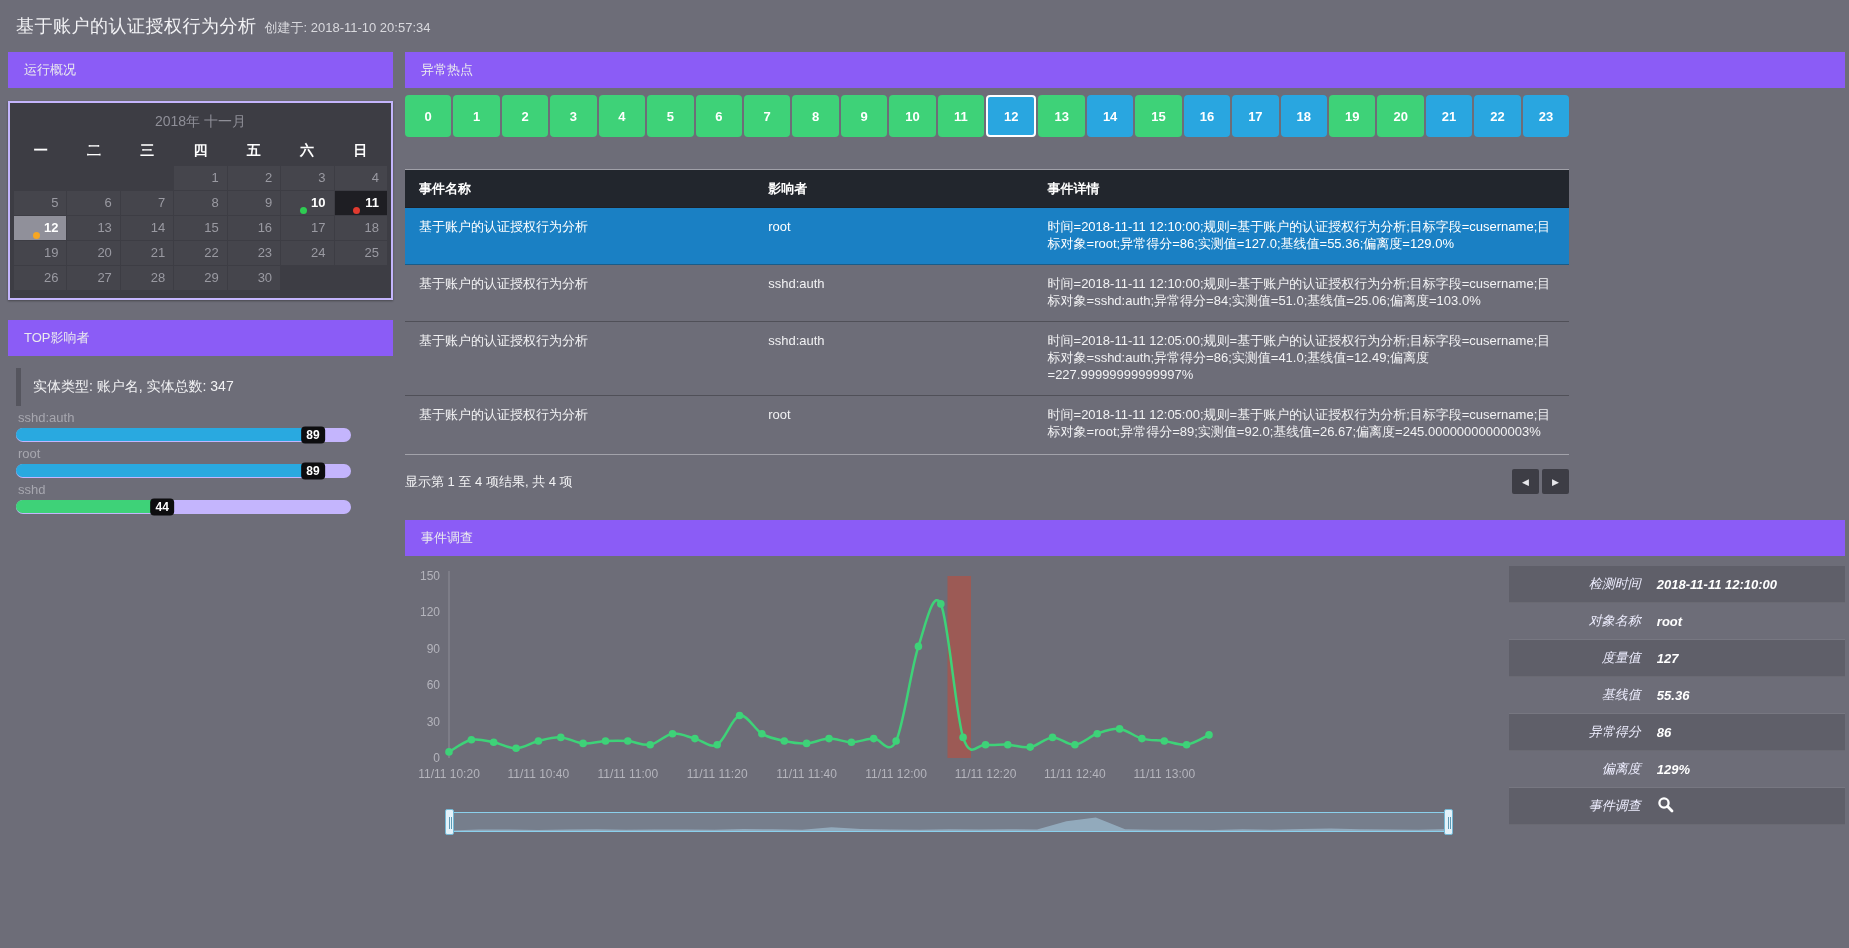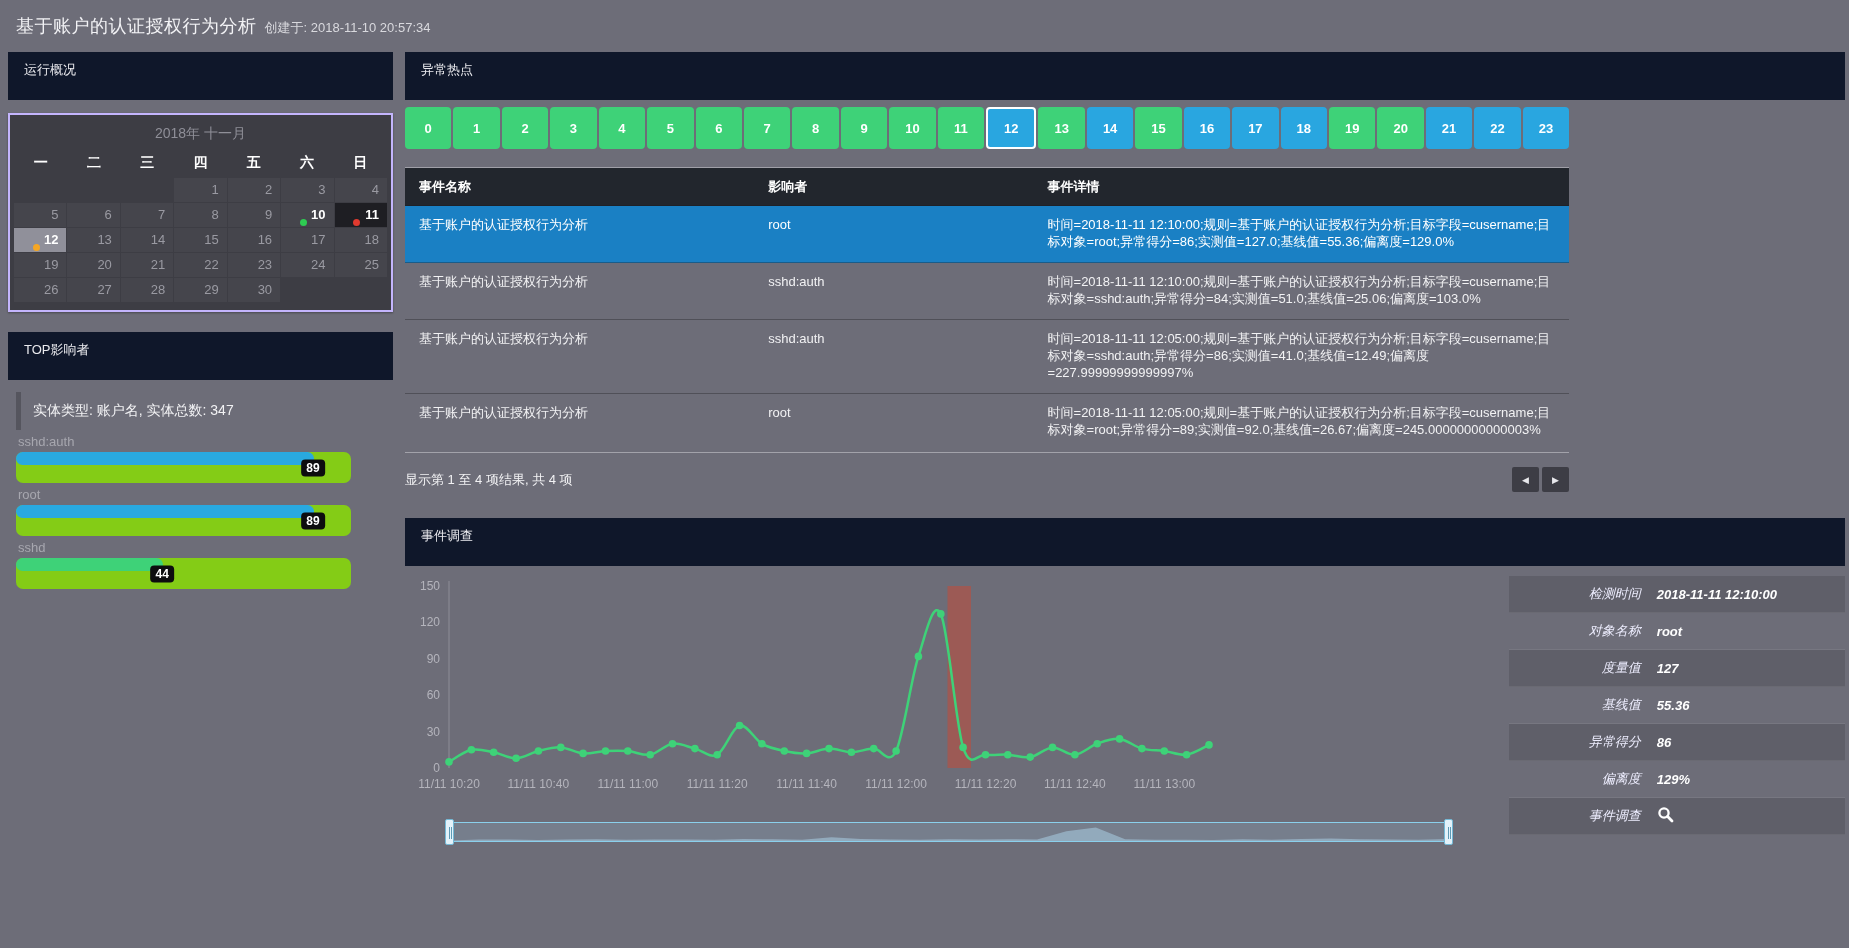--- a/index.html
+++ b/index.html
@@ -7,21 +7,21 @@
   body { background:#6d6d78; font-family:"Liberation Sans","DejaVu Sans",sans-serif; color:#f0f0f3; }
 
   .titlebar { padding:14px 16px 10px; }
   .titlebar .title { font-size:18px; color:#f2f2f5; letter-spacing:.5px; }
   .titlebar .created { font-size:13px; color:#d9d9de; margin-left:8px; }
 
   .main { display:flex; padding:4px 4px 0 8px; gap:12px; }
   .left-col { width:385px; flex:none; }
   .right-col { flex:1; min-width:0; }
 
-  .panel-header { background:#0f172a; height:48px; line-height:36px; padding:0 16px; font-size:13px; color:#eaeaee; }
+  .panel-header { background:#8b5cf6; height:36px; line-height:36px; padding:0 16px; font-size:13px; color:#eaeaee; }
   section { margin-bottom:20px; }
 
   
   .calendar { background:#3d3d44; border:2px solid #c4b5fd; margin-top:13px; padding:5px 4px 8px; box-shadow:0 1px 2px rgba(0,0,0,.35); }
   .cal-title { text-align:center; color:#8f8f98; font-size:14px; height:26px; line-height:26px; }
   .cal-weekdays { display:flex; height:32px; }
   .cal-weekdays span { flex:1; text-align:center; line-height:32px; color:#fff; font-weight:bold; font-size:14px; }
   .cal-grid { display:flex; flex-direction:column; gap:1px; }
   .cal-week { display:flex; gap:1px; }
   .cal-day { flex:1; height:24px; background:#45454c; position:relative; font-size:13px; color:#9a9aa2; text-align:right; line-height:24px; padding-right:8px; cursor:pointer; }
@@ -31,21 +31,21 @@
   .cal-day.selected { background:#90909a; }
   .dot { position:absolute; width:7px; height:7px; border-radius:50%; bottom:1px; left:36%; }
   .dot.green { background:#2ecc52; }
   .dot.red { background:#e03a2f; }
   .dot.orange { background:#f5a623; }
 
   
   .influencers-body { padding:12px 42px 8px 8px; }
   .summary-quote { border-left:5px solid #55555e; padding:10px 12px; font-size:14px; color:#f2f2f4; margin-bottom:4px; }
   .bar-label { color:#a7a7af; font-size:13px; margin:4px 0 3px 2px; }
-  .bar-track { position:relative; height:31px; border-radius:7px; background:#84cc16;text-decoration:underline; }
+  .bar-track { position:relative; height:14px; border-radius:7px; background:#c4b5fd;text-decoration:underline; }
   .bar-fill { height:13px; border-radius:7px; }
   .bar-fill.blue { background:#29a9e0; }
   .bar-fill.green { background:#3ed278; }
   .bar-badge { position:absolute; top:50%; transform:translate(-55%,-50%); background:#0d0d0f; color:#fff; font-size:12px; font-weight:bold; padding:1px 5px; border-radius:4px; line-height:15px; }
 
   
   .hours-row { display:flex; gap:2px; width:1164px; padding:7px 0 0; }
   .hour-btn { flex:1; height:42px; border-radius:4px; color:#fff; font-weight:bold; font-size:13px; display:flex; align-items:center; justify-content:center; cursor:pointer; }
   .hour-btn.green { background:#3ed278; }
   .hour-btn.blue { background:#29a6e0; }
@@ -174,21 +174,21 @@
               <div class="bar-fill green" style="width: 44%;"></div>
               <span class="bar-badge" style="left: 44%;">44</span>
             </div>
           </div>
       </div>
     </section>
 
   </div>
   <div class="right-col">
 
-    <section style="margin-bottom:18px;">
+    <section style="margin-bottom:32px;">
       <div class="panel-header">异常热点</div>
       <div class="hours-row">
           <div class="hour-btn green">0</div>
           <div class="hour-btn green">1</div>
           <div class="hour-btn green">2</div>
           <div class="hour-btn green">3</div>
           <div class="hour-btn green">4</div>
           <div class="hour-btn green">5</div>
           <div class="hour-btn green">6</div>
           <div class="hour-btn green">7</div>

